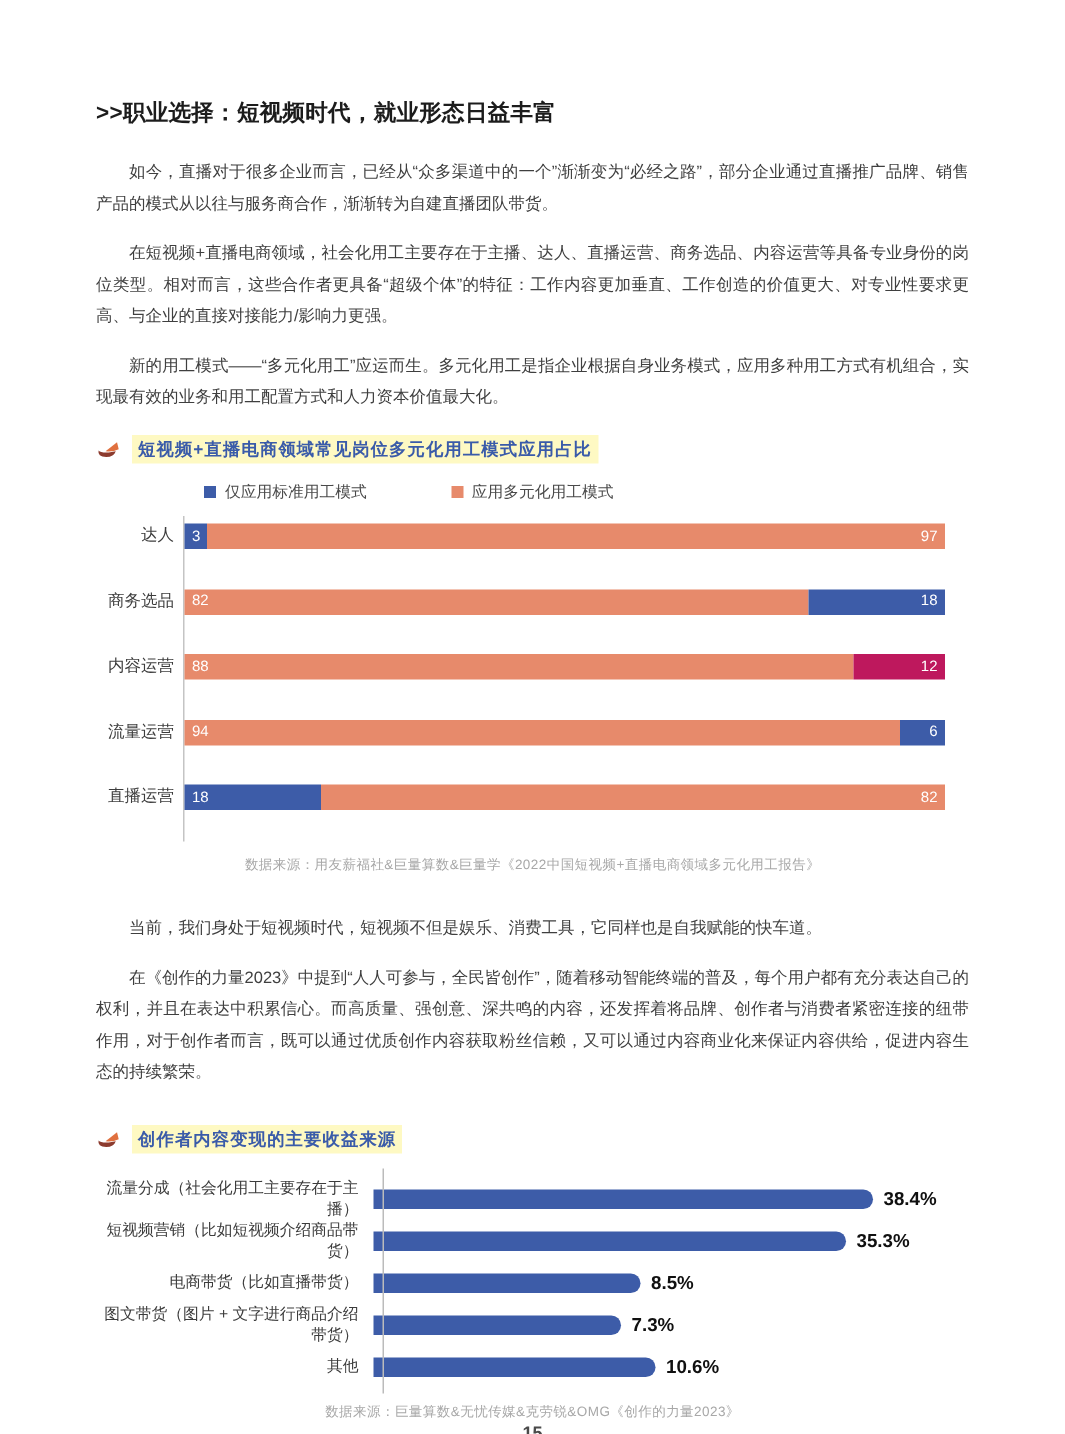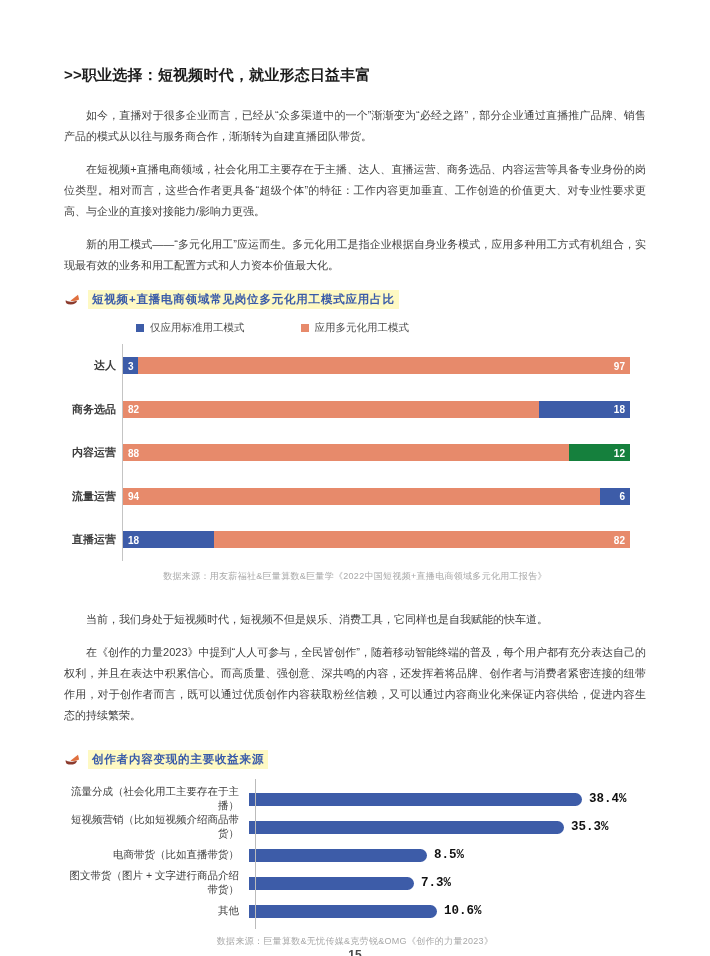--- a/index.html
+++ b/index.html
@@ -37,36 +37,36 @@
   }
 
   
   .legend { display: flex; align-items: center; gap: 20px; margin: 12px 0 0 36px; }
   .legend-item { display: flex; align-items: center; gap: 6px; padding-left: 36px; }
   .legend-swatch { width: 8px; height: 8px; }
   .legend-label { font-size: 10.5px; color: #4a4a4a; }
 
   .c1-rows { position: relative; margin-top: 14px; width: 566px; }
   .c1-axis { position: absolute; left: 58px; top: -5px; bottom: -5px; width: 1px; background: #c4c4c4; }
-  .c1-row { display: flex; align-items: center; height: 33px; margin-bottom: 10.5px; font-weight: bold; }
+  .c1-row { display: flex; height: 33px; margin-bottom: 10.5px; }
   .c1-row:last-child { margin-bottom: 0; }
   .c1-label { width: 52px; flex: 0 0 auto; text-align: right; font-size: 11px; color: #3c3c3c; padding-right: 0; }
   .c1-bar { flex: 1; display: flex; height: 17px; margin-left: 7px; }
   .c1-seg { position: relative; height: 100%; }
   .c1-seg .val { position: absolute; top: 50%; transform: translateY(-50%); font-size: 10px; color: #fff; }
   .c1-seg .val.left { left: 5px; }
   .c1-seg .val.right { right: 5px; }
 
   
   .c2-rows { position: relative; margin-top: 16px; }
   .c2-axis { position: absolute; left: 191px; top: -6px; bottom: -4px; width: 1px; background: #bbbbbb; }
   .c2-row { display: flex; align-items: center; height: 28px; }
   .c2-label { width: 184px; flex: 0 0 auto; text-align: right; font-size: 10.5px; color: #3c3c3c; padding-right: 9px; }
   .c2-bar { height: 13px; border-radius: 0 7px 7px 0; margin-left: 1px; flex: 0 0 auto; }
-  .c2-pct { margin-left: 7px; font-size: 12.5px; font-weight: bold; color: #101010; font-family: Liberation Mono, monospace; }
+  .c2-pct { margin-left: 7px; font-size: 12.5px; font-weight: bold; color: #101010; }
 
   .page-number {
     text-align: center; font-size: 12px; font-weight: bold;
     color: #4a4a4a; 
   }
 </style>
 </head>
 <body>
 
 <div class="page">
@@ -118,21 +118,21 @@
               <span class="val right">18</span>
             </div>
           </div>
         </div>
         <div class="c1-row">
           <div class="c1-label">内容运营</div>
           <div class="c1-bar">
             <div class="c1-seg" style="width: 88%; background: rgb(231, 138, 107);">
               <span class="val left">88</span>
             </div>
-            <div class="c1-seg" style="width: 12%; background: #15803d;">
+            <div class="c1-seg" style="width: 12%; background: #be185d;">
               <span class="val right">12</span>
             </div>
           </div>
         </div>
         <div class="c1-row">
           <div class="c1-label">流量运营</div>
           <div class="c1-bar">
             <div class="c1-seg" style="width: 94%; background: rgb(231, 138, 107);">
               <span class="val left">94</span>
             </div>

